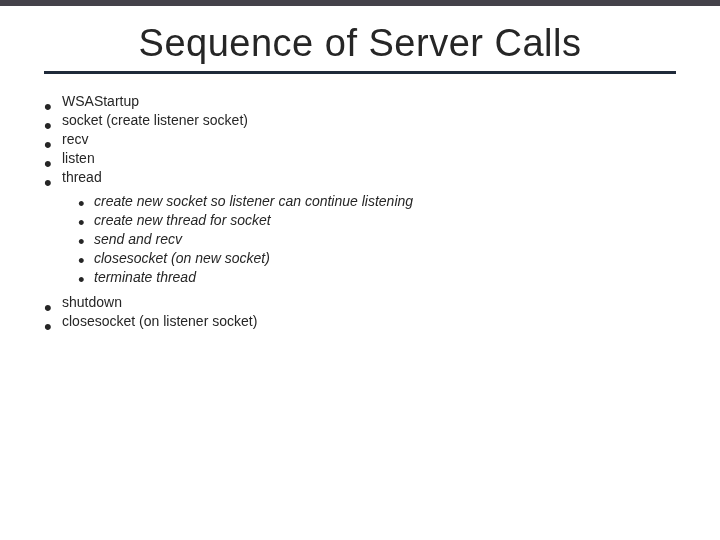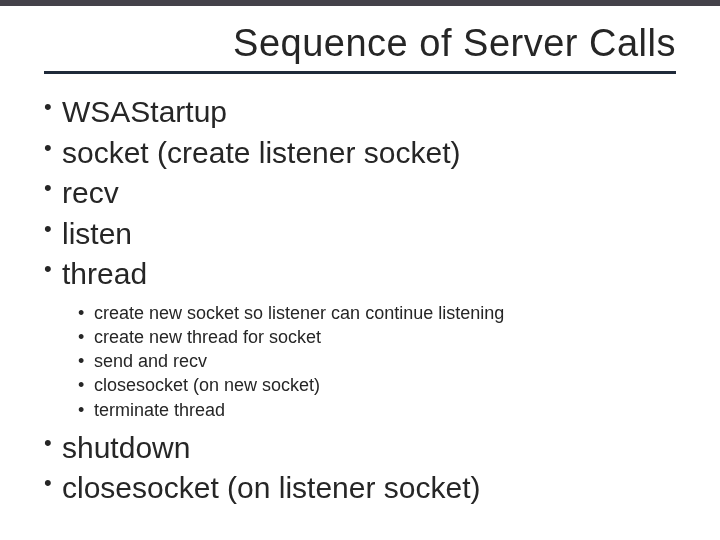--- a/index.html
+++ b/index.html
@@ -16,63 +16,64 @@
     height: 6px;
     background: #44424a;
   }
   .slide {
     padding: 0 44px;
     box-sizing: border-box;
   }
   .title {
     font-size: 38px;
     color: #262626;
-    text-align: right;
+    text-align: center;
     margin-top: 16px;
     margin-bottom: 6px;
     font-weight: 400;
     letter-spacing: 0.5px;
   }
   .rule {
     border: none;
     border-top: 3px solid #1f2a3a;
     margin: 0 0 18px 0;
   }
   .list {
     margin: 0;
     padding: 0;
     list-style: none;
   }
   .li1 {
-    font-size: 30px;
+    font-size: 14px;
     color: #262626;
     line-height: 1.35;
     padding-left: 18px;
     position: relative;
   }
   .li1::before {
     content: "•";
     position: absolute;
     left: 0;
     top: 0;
     color: #262626;
     font-size: 22px;
     line-height: 1.35;
   }
   .sublist {
     margin: 6px 0 6px 0;
     padding: 0 0 0 34px;
     list-style: none;
   }
   .li2 {
-    font-size: 18px;
+    font-size: 14px;
     color: #262626;
     line-height: 1.35;
     padding-left: 16px;
     position: relative;
+    font-style: italic;
   }
   .li2::before {
     content: "•";
     position: absolute;
     left: 0;
     top: 0;
     color: #262626;
     font-size: 18px;
     line-height: 1.35;
   }

